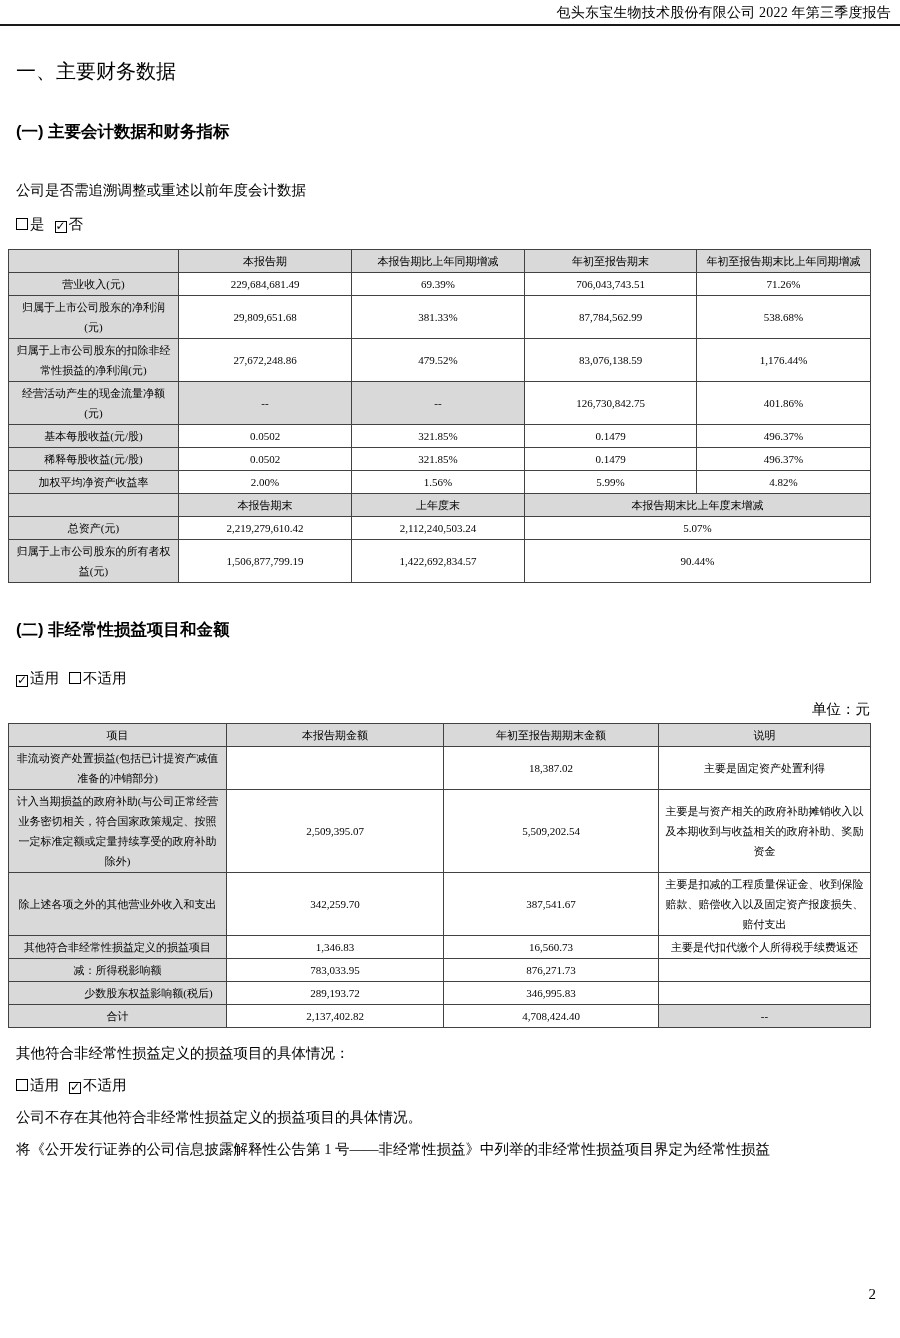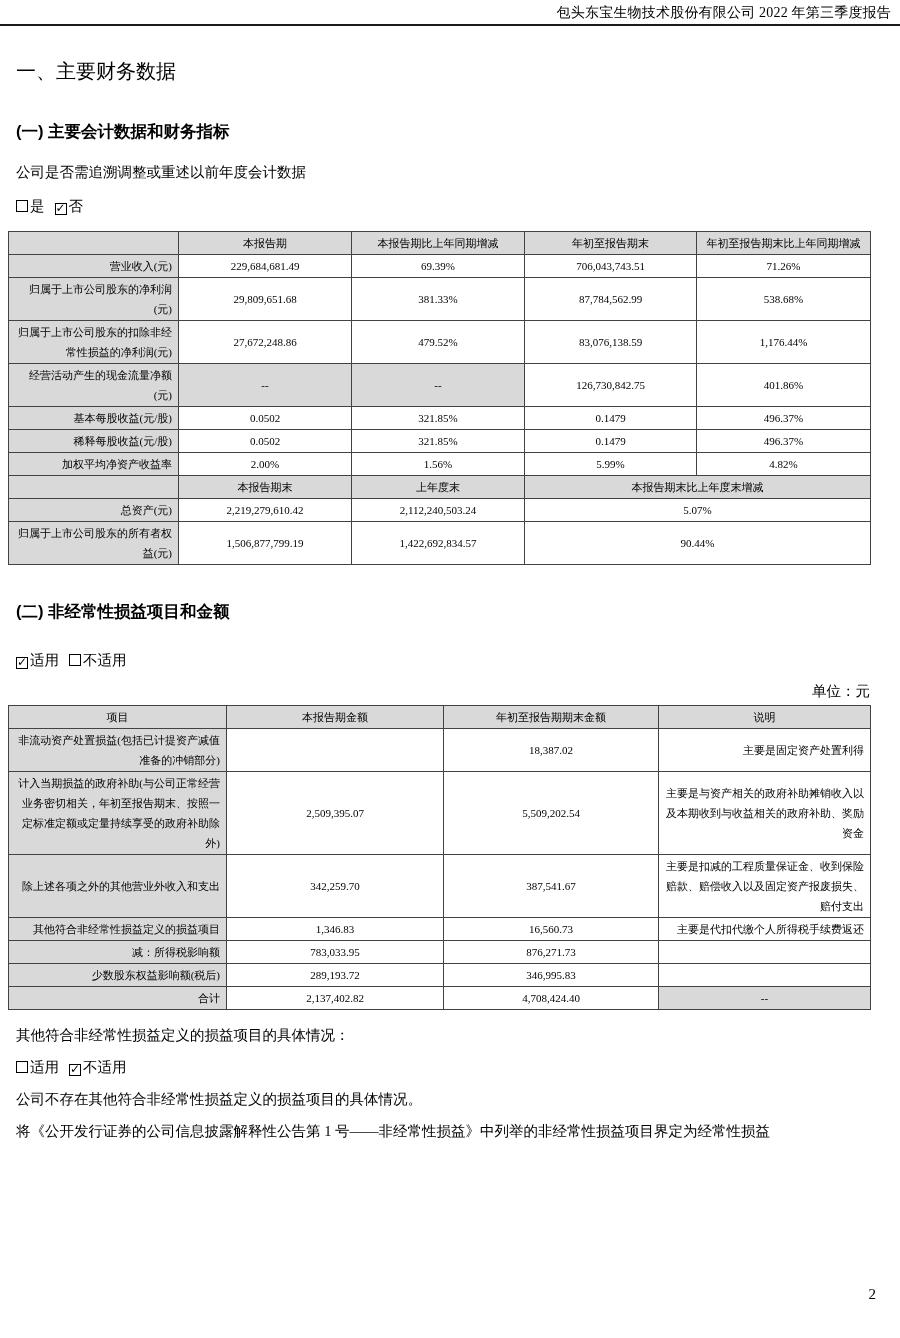--- a/index.html
+++ b/index.html
@@ -8,40 +8,40 @@
     font-family:"Liberation Serif","DejaVu Serif",serif;
     -webkit-font-smoothing:antialiased;
   }
   .header-bar{
     padding:4px 9px 0 8px;height:20px;border-bottom:2px solid #1a1a1a;
     font-size:14px;text-align:right;letter-spacing:.2px;
   }
   .content{padding:0 30px 0 16px;}
   .h1{font-family:"Liberation Sans","DejaVu Sans",sans-serif;font-weight:normal;font-size:20px;margin-top:32px;}
   .h2{font-family:"Liberation Sans","DejaVu Sans",sans-serif;font-weight:bold;font-size:16.5px;margin-top:36px;}
-  .bodyline{font-size:14.5px;margin-top:20px;}
+  .bodyline{font-size:14.5px;margin-top:38px;}
   .cbline{font-size:14.5px;margin-top:15px;}
   .cbgroup{margin-right:10px;white-space:nowrap;}
   .cb{
     display:inline-block;width:10px;height:10px;border:1px solid #000;
     vertical-align:-1px;margin-right:2px;font-size:12px;line-height:9px;text-align:center;
     overflow:visible;font-family:"DejaVu Sans",sans-serif;
   }
   table{
     border-collapse:collapse;table-layout:fixed;width:862px;margin-left:-8px;
     font-size:11px;
   }
   td{
     border:1px solid #424242;padding:1px 6px;line-height:20px;vertical-align:middle;
     word-break:break-word;
   }
   .t1{margin-top:15px;}
   .t2{margin-top:4px;}
   .shade{background:#d9d9d9;}
-  .lbl{text-align:right;}
+  .lbl{text-align:center;}
   .num{text-align:center;}
   .ctr{text-align:center;}
   .indent{text-indent:62px;}
   .unit{font-size:14.5px;margin-top:12px;width:862px;margin-left:-8px;text-align:right;}
   .mt28{margin-top:28px;}
   .mt14{margin-top:14px;}
   .mt13{margin-top:13px;}
   .pagenum{position:absolute;right:24px;top:1286px;font-size:15px;}
 </style>
 </head>
@@ -171,21 +171,21 @@
       <td class="shade ctr">年初至报告期期末金额</td>
       <td class="shade ctr">说明</td>
     </tr>
     <tr>
       <td class="shade lbl">非流动资产处置损益(包括已计提资产减值准备的冲销部分)</td>
       <td class="num"></td>
       <td class="num">18,387.02</td>
       <td class="lbl">主要是固定资产处置利得</td>
     </tr>
     <tr>
-      <td class="shade lbl">计入当期损益的政府补助(与公司正常经营业务密切相关，年初至报告期末、按照一定标准定额或定量持续享受的政府补助除外)</td>
+      <td class="shade lbl">计入当期损益的政府补助(与公司正常经营业务密切相关，符合国家政策规定、按照一定标准定额或定量持续享受的政府补助除外)</td>
       <td class="num">2,509,395.07</td>
       <td class="num">5,509,202.54</td>
       <td class="lbl">主要是与资产相关的政府补助摊销收入以及本期收到与收益相关的政府补助、奖励资金</td>
     </tr>
     <tr>
       <td class="shade lbl">除上述各项之外的其他营业外收入和支出</td>
       <td class="num">342,259.70</td>
       <td class="num">387,541.67</td>
       <td class="lbl">主要是扣减的工程质量保证金、收到保险赔款、赔偿收入以及固定资产报废损失、赔付支出</td>
     </tr>

